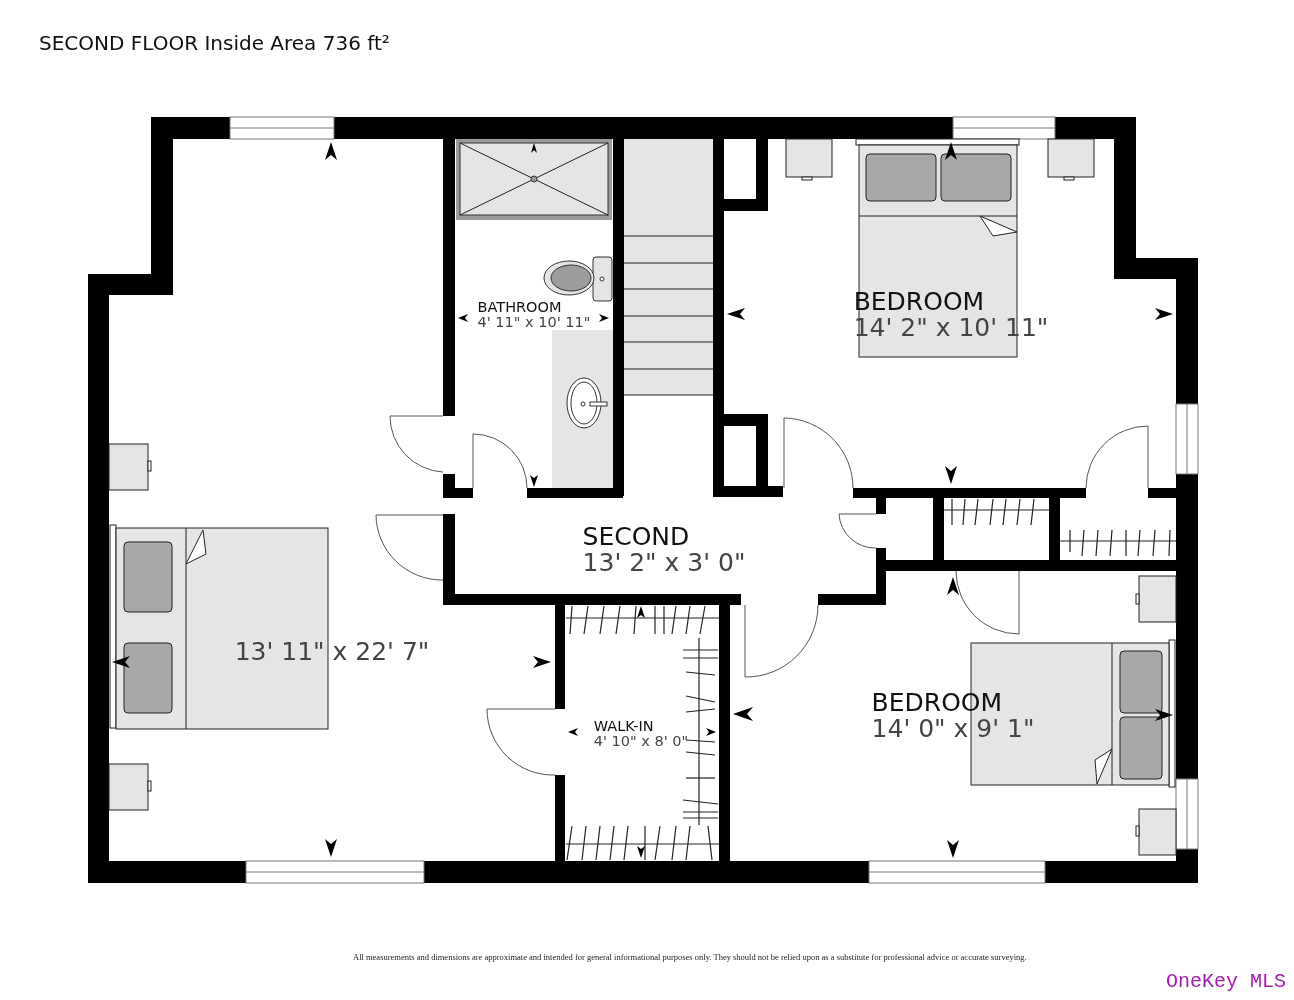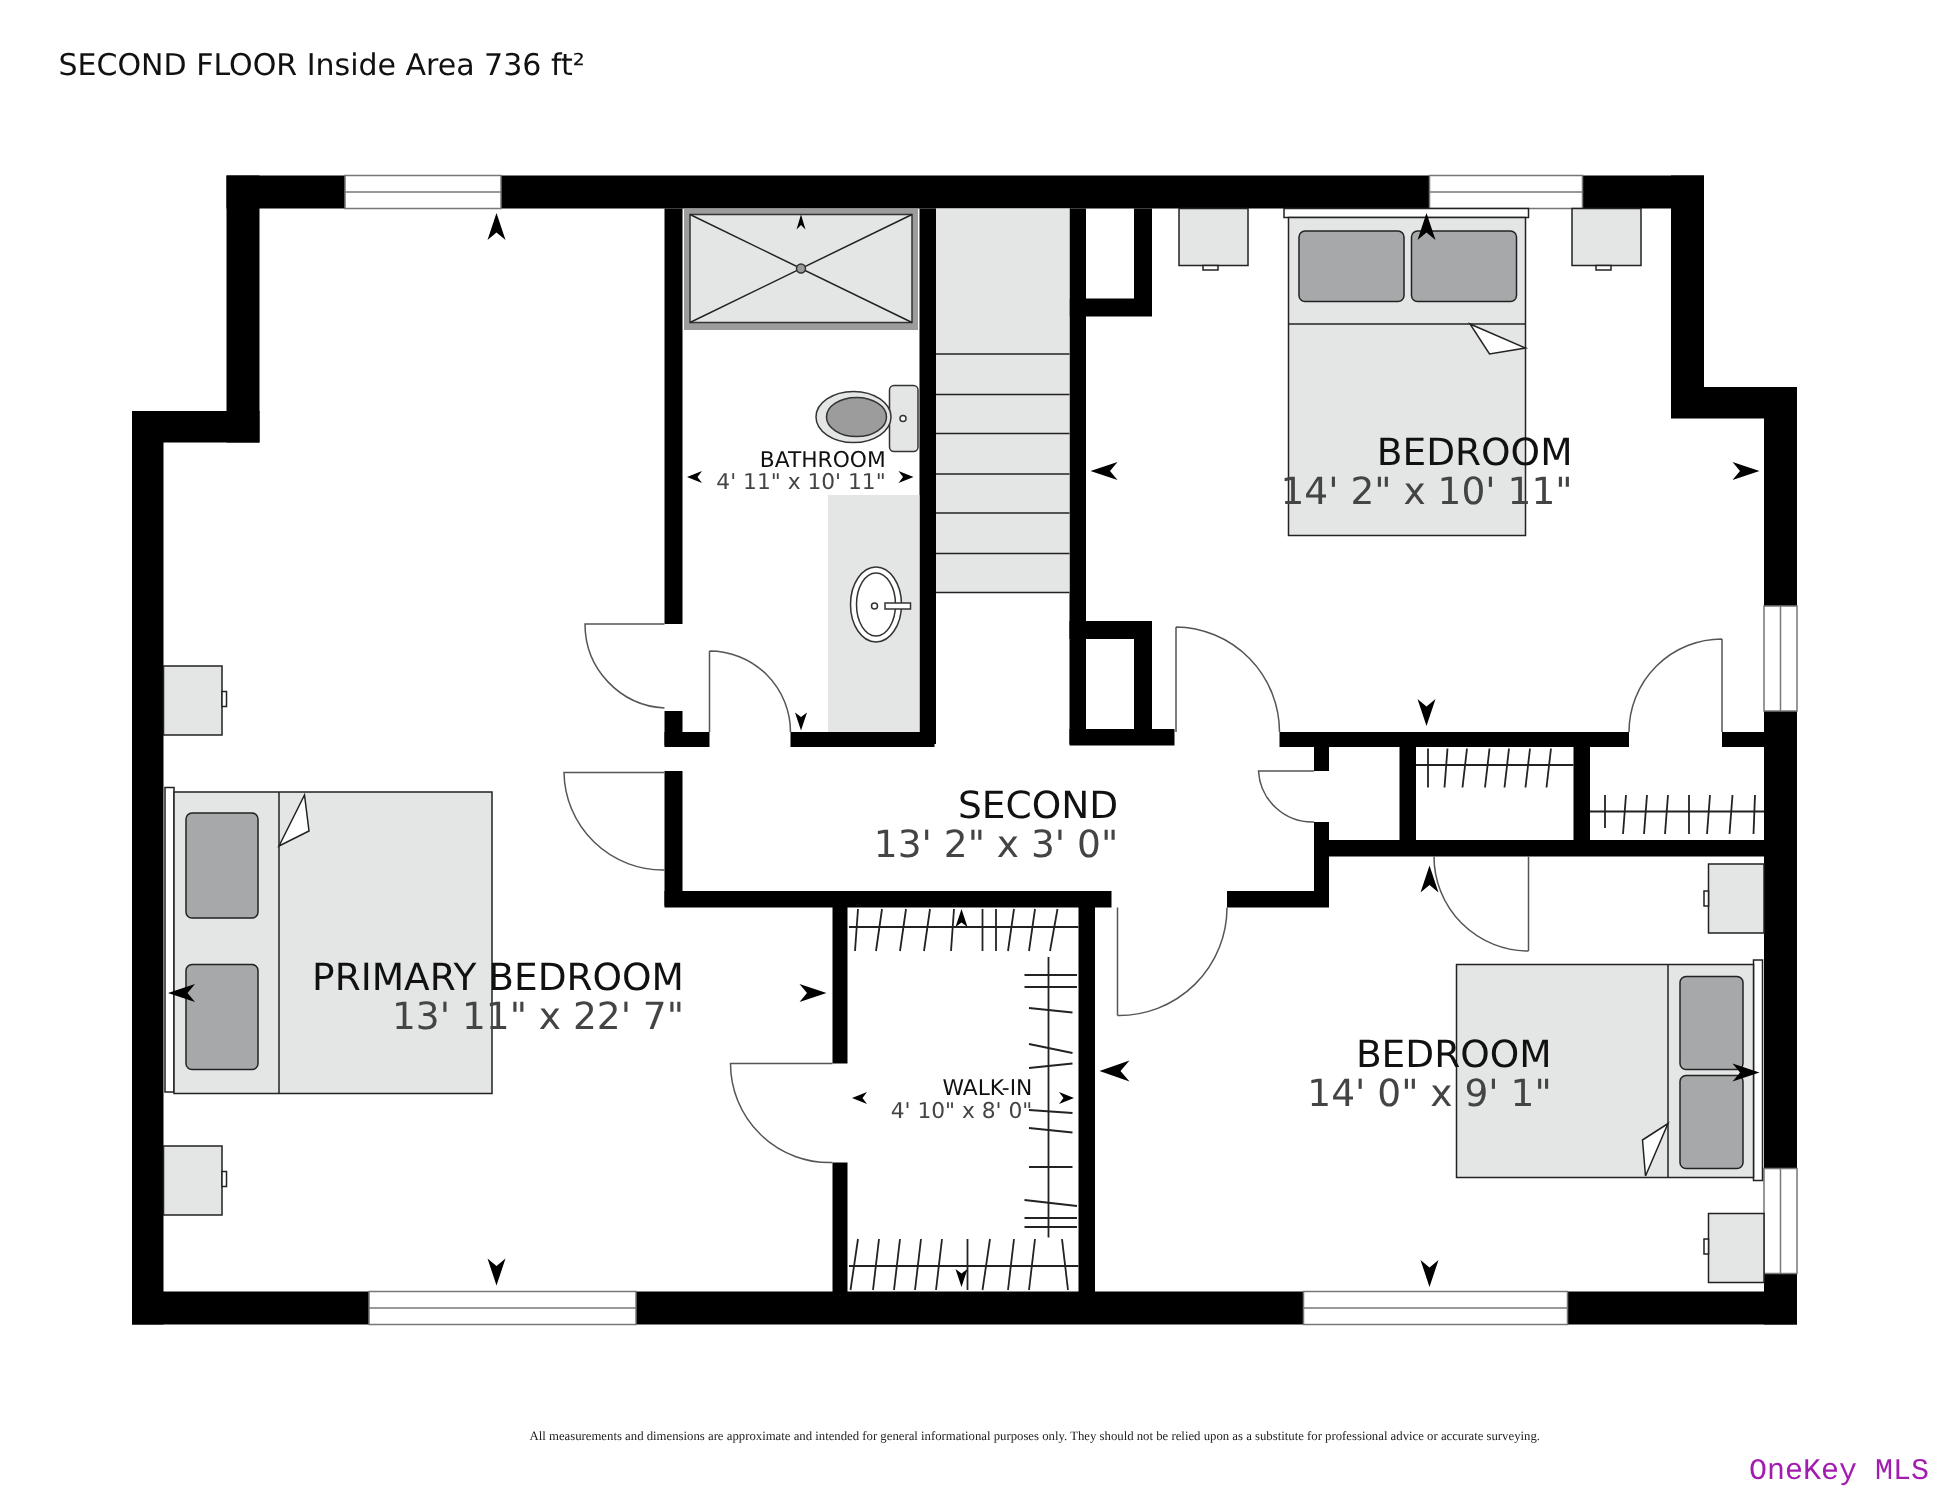--- a/index.html
+++ b/index.html
@@ -2,21 +2,21 @@
 <html><head>
 <meta charset="utf-8">
 <style>
   html, body { margin:0; padding:0; background:#fff; }
   body { width:1294px; height:1000px; position:relative; overflow:hidden; font-family:"DejaVu Sans", sans-serif; }
   .title { position:absolute; left:39px; top:19px; font-size:20px; color:#111;margin-top:12px; }
   .footer-date { position:absolute; left:39px; top:1005px; font-size:9px; color:#222; }
   .footer-note { position:absolute; left:353px; top:952px; font-size:8.5px; color:#222; font-family:Liberation Serif, serif; }
   .brand { position:absolute; right:8px; top:970px; font-size:20px; color:#a21caf; font-family:Liberation Mono, monospace; }
   svg.plan { position:absolute; left:0; top:0; }
-  .room-label { position:absolute; text-align:right; white-space:nowrap; transform:translateX(-50%); line-height:1.05; }
+  .room-label { position:absolute; text-align:left; white-space:nowrap; transform:translateX(-50%); line-height:1.05; }
   .room-name { color:#111; }
   .room-dim { color:#444; }
   .lg .room-name, .lg .room-dim { font-size:25px; }
   .sm .room-name, .sm .room-dim { font-size:14.5px; }
 </style>
 </head>
 <body>
 
 <div class="title">SECOND FLOOR Inside Area 736 ft²</div>
 
@@ -251,21 +251,20 @@
     <path d="M568,732 l10,-4 l-3,4 l3,4 z"></path>
     <path d="M716,732 l-10,-4 l3,4 l-3,4 z"></path>
     <path d="M733,714 l20,-7 l-6,7 l6,7 z"></path>
     <path d="M953,577 l-6,18 l6,-5 l6,5 z"></path>
     <path d="M953,858 l-6,-18 l6,5 l6,-5 z"></path>
     <path d="M1173,715 l-18,-6 l5,6 l-5,6 z"></path>
   </g>
 </svg>
 
 <div class="room-label lg" style="left:332px; top:639px;">
-  <div class="room-name">PRIMARY BEDROOM</div>
   <div class="room-dim">13' 11" x 22' 7"</div>
 </div>
 <div class="room-label sm" style="left:534px; top:300px;">
   <div class="room-name">BATHROOM</div>
   <div class="room-dim">4' 11" x 10' 11"</div>
 </div>
 <div class="room-label lg" style="left:951px; top:289px;">
   <div class="room-name">BEDROOM</div>
   <div class="room-dim">14' 2" x 10' 11"</div>
 </div>

